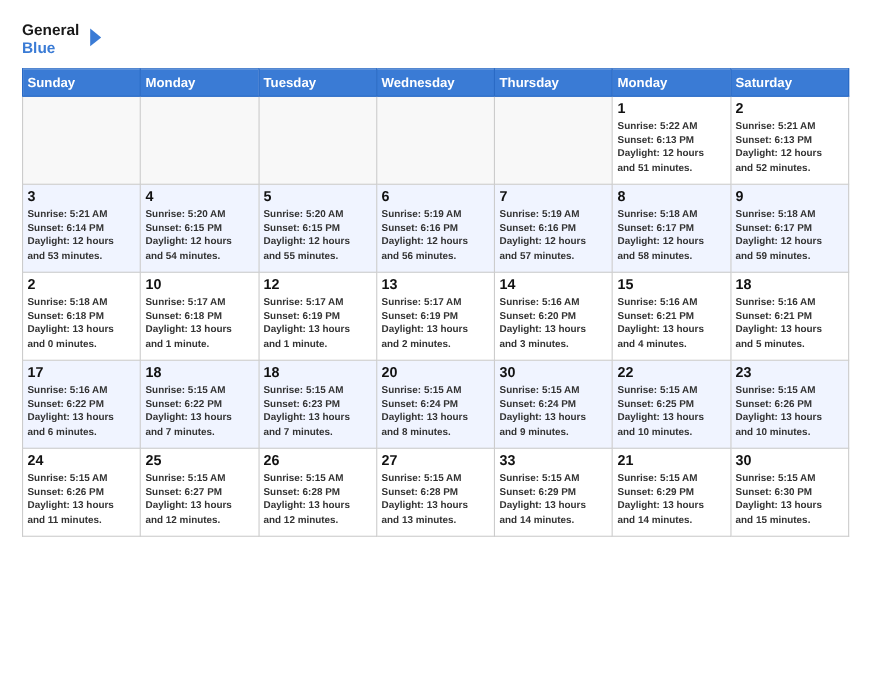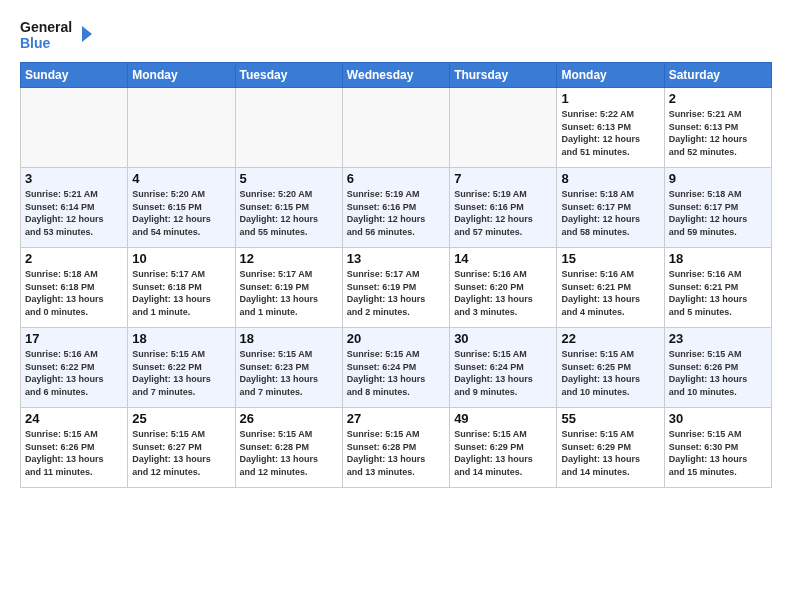--- a/index.html
+++ b/index.html
@@ -228,25 +228,25 @@
           </td>
           <td>
             <span class="day-number">26</span>
             <div class="day-info">Sunrise: 5:15 AM<br>Sunset: 6:28 PM<br>Daylight: 13 hours<br>and 12 minutes.</div>
           </td>
           <td>
             <span class="day-number">27</span>
             <div class="day-info">Sunrise: 5:15 AM<br>Sunset: 6:28 PM<br>Daylight: 13 hours<br>and 13 minutes.</div>
           </td>
           <td>
-            <span class="day-number">49</span>
+            <span class="day-number">33</span>
             <div class="day-info">Sunrise: 5:15 AM<br>Sunset: 6:29 PM<br>Daylight: 13 hours<br>and 14 minutes.</div>
           </td>
           <td>
-            <span class="day-number">55</span>
+            <span class="day-number">21</span>
             <div class="day-info">Sunrise: 5:15 AM<br>Sunset: 6:29 PM<br>Daylight: 13 hours<br>and 14 minutes.</div>
           </td>
           <td>
             <span class="day-number">30</span>
             <div class="day-info">Sunrise: 5:15 AM<br>Sunset: 6:30 PM<br>Daylight: 13 hours<br>and 15 minutes.</div>
           </td>
         </tr>
       </tbody>
   </table>
 </div>

